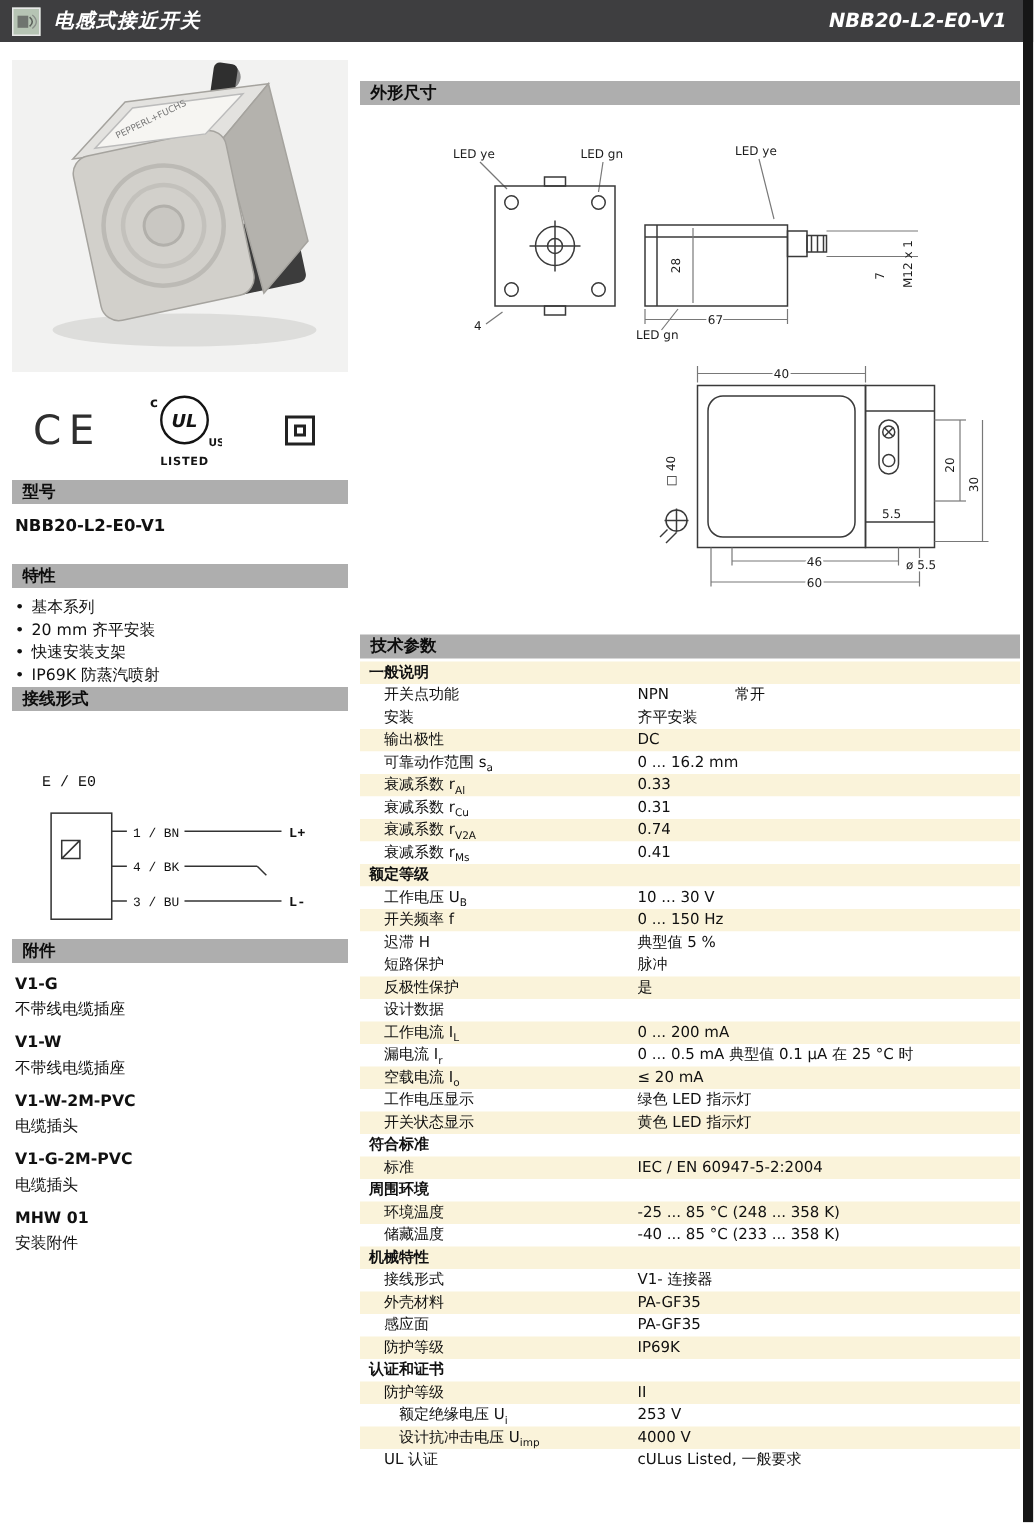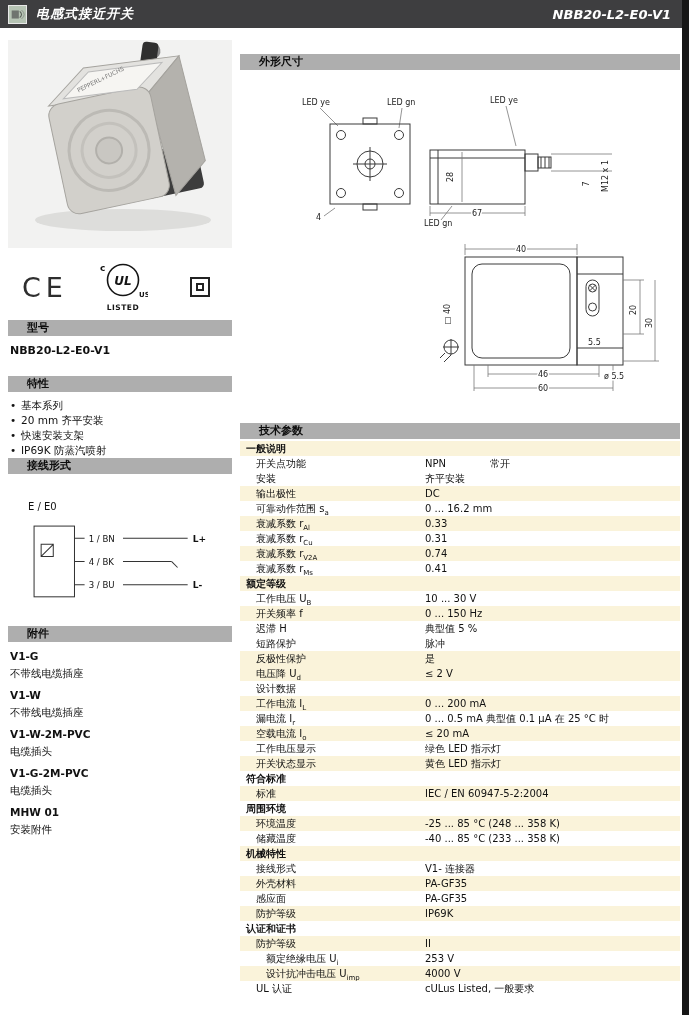--- a/index.html
+++ b/index.html
@@ -10,21 +10,21 @@
   
   .topbar { position:absolute; top:0; left:0; width:689px; height:28px; background:#3e3e40;
             display:flex; align-items:center; padding:0 18px 0 8px;font-style:italic; }
   .cat-icon { width:19px; height:19px; display:inline-block; border:1px solid #e8e8e8; background:#b6c4b4; flex:0 0 auto; }
   .topbar-title { color:#fff; font-size:13px; font-weight:bold; margin-left:9px; letter-spacing:1px; }
   .topbar-part { color:#fff; font-size:13px; font-weight:bold; margin-left:auto; }
   .edge-strip { position:absolute; top:0; right:0; width:7px; height:1015px; background:#161616; }
 
   
   .sec-h { position:absolute; left:0; height:16px; background:#aeaeae; color:#0d0d0d;
-           font-size:11px; font-weight:bold; line-height:16px; padding-left:19px; }
+           font-size:11px; font-weight:bold; line-height:16px; padding-left:7px; }
 
   
   .col-left { position:absolute; left:8px; top:34px; width:224px; height:978px; }
   .col-left .sec-h { width:224px; }
   .photo { position:absolute; top:6px; left:0; width:224px; height:208px; }
   .photo svg { width:100%; height:100%; display:block; }
 
   .certs { position:absolute; top:224px; left:4px; width:216px; height:58px;
            display:flex; align-items:center; }
   .ce { font-size:27px; color:#2e2e2e; letter-spacing:5px; margin-left:10px; }
@@ -40,21 +40,21 @@
   .sq2 span { width:8px; height:8px; border:2px solid #222; display:block; }
 
   .h-model { top:286px; }
   .model-value { position:absolute; top:310px; left:2px; font-size:11px; font-weight:bold; }
   .h-feat { top:342px; }
   .features { position:absolute; top:364px; left:2px; width:220px; }
   .feature-item { display:flex; font-size:10.5px; line-height:15px; }
   .feature-item .bullet { width:11px; flex:0 0 auto; }
 
   .h-conn { top:424px; }
-  .conn { position:absolute; top:466px; left:20px; width:192px; }
+  .conn { position:absolute; top:482px; left:20px; width:192px;font-family:Liberation Mono, monospace; }
   .conn-label { font-size:10px; line-height:14px; margin-bottom:4px; }
   .wire-svg { width:192px; display:block; }
   .wire-svg line, .wire-svg rect.sensor-box, .wire-svg path.sym { stroke:#333; fill:none; stroke-width:1; }
   .wire-svg rect.sensor-box { fill:#fff; }
   .wire-svg .lbl-bg { fill:#fff; stroke:none; }
   .wire-svg text { font-size:8.5px; fill:#111; }
   .wire-svg .term { font-size:9px; font-weight:bold; }
 
   .h-acc { top:592px; }
   .acc { position:absolute; top:614px; left:2px; width:220px; }
@@ -372,24 +372,20 @@
           <span class="spec-value">典型值 5 %</span>
         </div>
         <div class="spec-row">
           <span class="spec-label">短路保护</span>
           <span class="spec-value">脉冲</span>
         </div>
         <div class="spec-row odd">
           <span class="spec-label">反极性保护</span>
           <span class="spec-value">是</span>
         </div>
-        <div class="spec-row odd">
-          <span class="spec-label">电压降 U<sub>d</sub></span>
-          <span class="spec-value">≤ 2 V</span>
-        </div>
         <div class="spec-row">
           <span class="spec-label">设计数据</span>
           <span class="spec-value"></span>
         </div>
         <div class="spec-row odd">
           <span class="spec-label">工作电流 I<sub>L</sub></span>
           <span class="spec-value">0 ... 200 mA</span>
         </div>
         <div class="spec-row">
           <span class="spec-label">漏电流 I<sub>r</sub></span>

